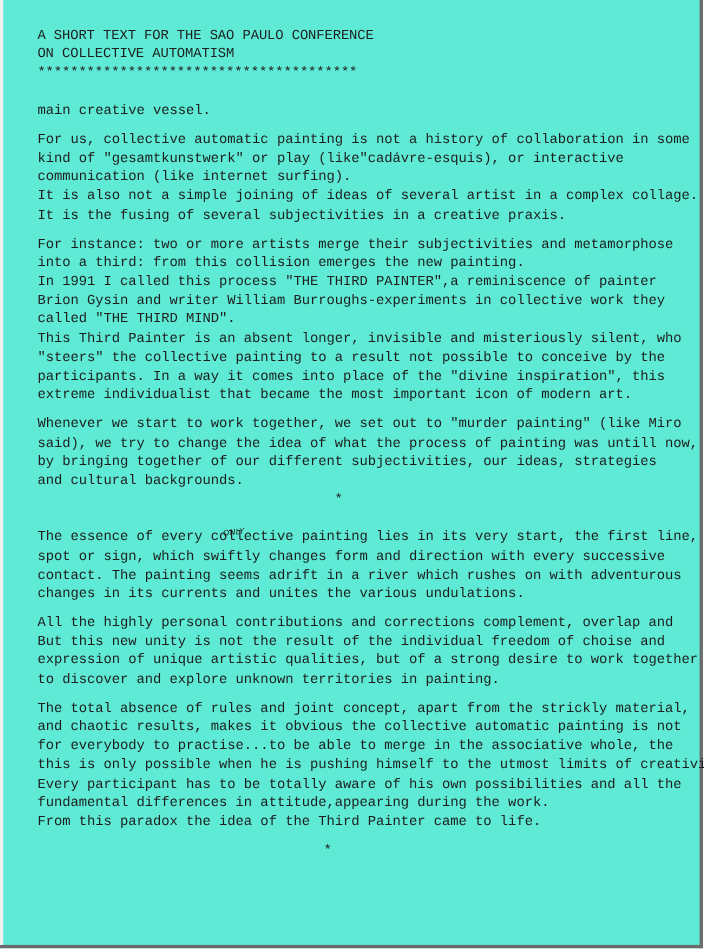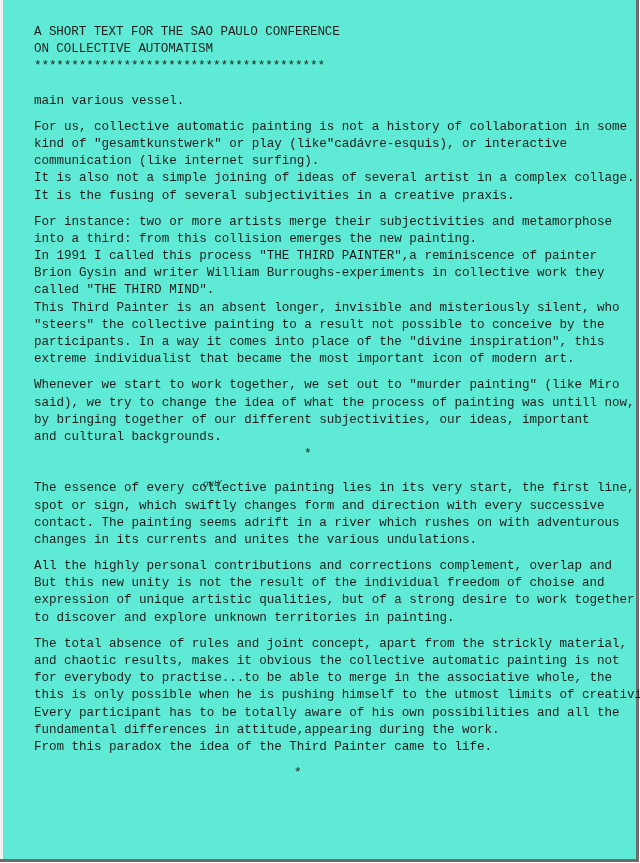--- a/index.html
+++ b/index.html
@@ -40,21 +40,21 @@
 
     <div class="title">
       <span class="line">A SHORT TEXT FOR THE SAO PAULO CONFERENCE</span>
       <span class="line">ON COLLECTIVE AUTOMATISM</span>
       <span class="line">***************************************</span>
     </div>
 
     <div class="gap-lg"></div>
 
     <div>
-      <span class="line">main various vessel.</span>
+      <span class="line">main creative vessel.</span>
     </div>
     <div class="gap"></div>
 
     <div>
       <span class="line">For us, collective automatic painting is not a history of collaboration in some</span>
       <span class="line">kind of "gesamtkunstwerk" or play (like"cadávre-esquis), or interactive</span>
       <span class="line">communication (like internet surfing).</span>
       <span class="line">It is also not a simple joining of ideas of several artist in a complex collage.</span>
       <span class="line">It is the fusing of several subjectivities in a creative praxis.</span>
     </div>
@@ -69,21 +69,21 @@
       <span class="line">This Third Painter is an absent longer, invisible and misteriously silent, who</span>
       <span class="line">"steers" the collective painting to a result not possible to conceive by the</span>
       <span class="line">participants. In a way it comes into place of the "divine inspiration", this</span>
       <span class="line">extreme individualist that became the most important icon of modern art.</span>
     </div>
     <div class="gap"></div>
 
     <div>
       <span class="line">Whenever we start to work together, we set out to "murder painting" (like Miro</span>
       <span class="line">said), we try to change the idea of what the process of painting was untill now,</span>
-      <span class="line">by bringing together of our different subjectivities, our ideas, important</span>
+      <span class="line">by bringing together of our different subjectivities, our ideas, strategies</span>
       <span class="line">and cultural backgrounds.</span>
     </div>
 
     <span class="star star-1 line">*</span>
     <div class="gap-lg"></div>
 
     <div>
       <span class="line">The essence of every collective painting lies in its very start, the first line,</span>
       <span class="line">spot or sign, which swiftly changes form and direction with every successive</span>
       <span class="line">contact. The painting seems adrift in a river which rushes on with adventurous</span>

